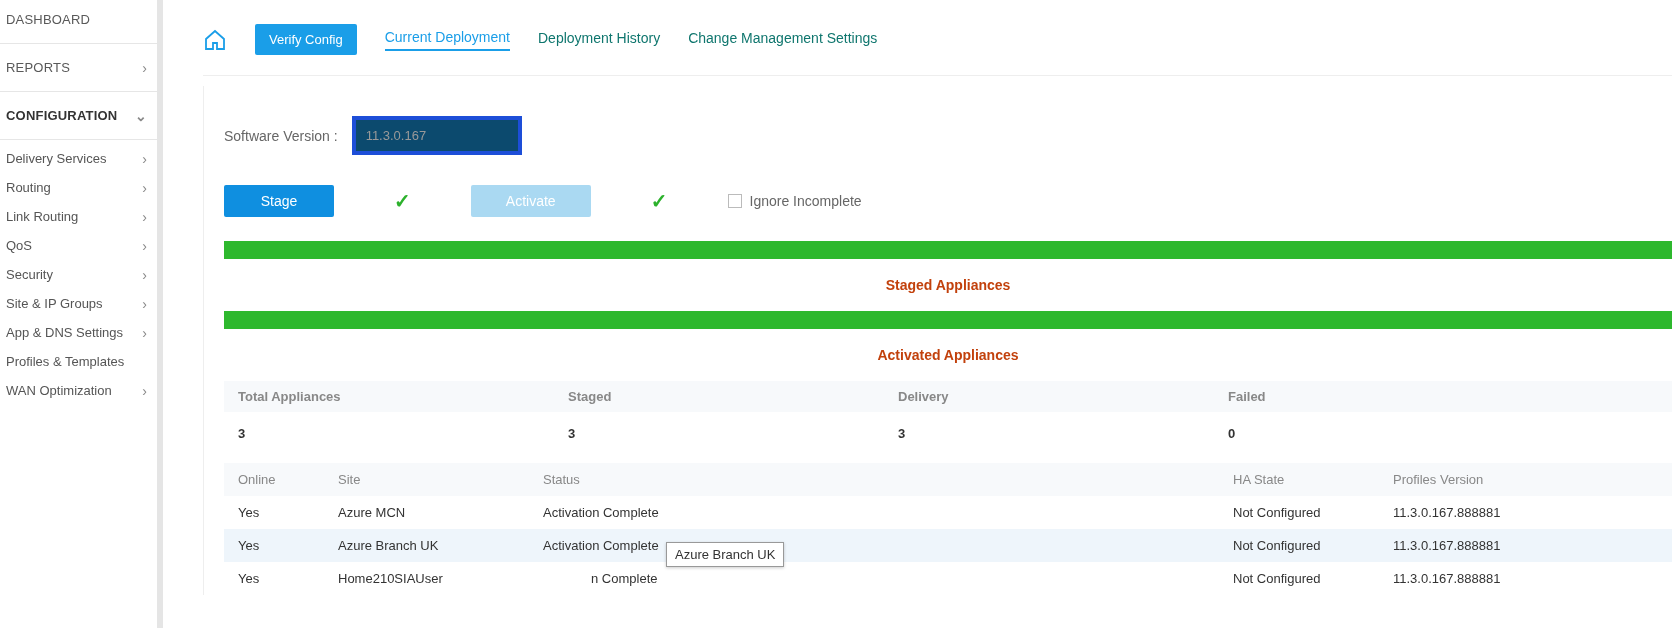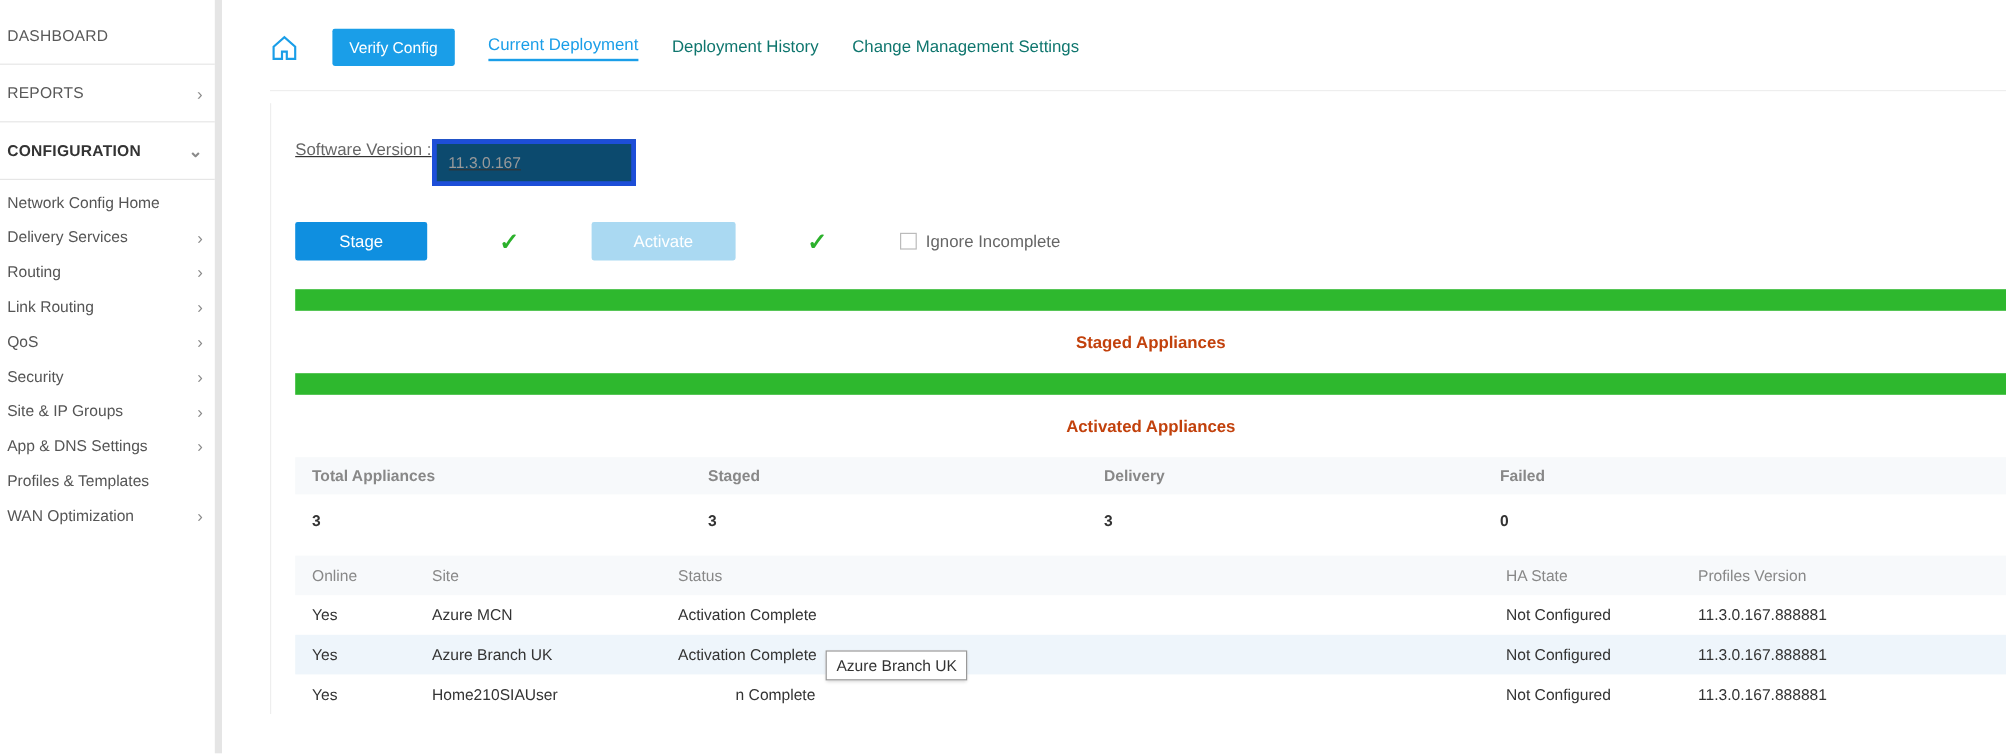--- a/index.html
+++ b/index.html
@@ -8,24 +8,24 @@
     font-family: -apple-system, BlinkMacSystemFont, "Segoe UI", Arial, sans-serif;
     font-size: 13px;
     color: #333;
     background: #fff;
     width: 1672px;
     height: 628px;
     overflow: hidden;
   }
   .layout { display: flex; width: 100%; height: 100%; }
   .sidebar {
-    width: 185px;
+    width: 163px;
     flex: none;
     border-right: 6px solid #e5e5e5;
-    padding-top: 10px;
+    padding-top: 0;
   }
   .nav-section {
     padding: 12px 10px 12px 6px;
     font-size: 13px;
     color: #595959;
     display: flex;
     align-items: center;
     justify-content: space-between;
     cursor: pointer;
   }
@@ -50,21 +50,21 @@
     border: 0;
     padding: 8px 14px;
     font-size: 13px;
     border-radius: 2px;
     cursor: pointer;
   }
   .btn.primary { background: #1a9ee8; color: #fff; }
   .tab-link { color: #0f766e; cursor: pointer; font-size: 14px; padding-bottom: 4px; }
   .tab-link.active { color: #1a9ee8; border-bottom: 2px solid #1a9ee8; }
   .content { padding: 30px 0 0 20px; border-left: 1px solid #eee; margin-top: 10px; }
-  .sw-row { display: flex; margin-bottom: 30px; text-decoration: underline; }
+  .sw-row { display: flex; align-items: center; gap: 14px; margin-bottom: 30px; }
   .sw-label { color: #666; font-size: 14px; }
   .sw-input {
     width: 170px;
     padding: 8px 10px;
     border: 4px solid #1d4ed8;
     background: #0c4a6e;
     color: #999;
     font-size: 13px;
   }
   .action-row { display: flex; align-items: center; gap: 60px; margin-bottom: 24px; }
@@ -117,23 +117,20 @@
       <span class="chev">›</span>
     </div>
     <div class="nav-divider"></div>
     <div class="nav-section top expanded">
       <span>CONFIGURATION</span>
       <span class="chev down">⌄</span>
     </div>
     <div class="nav-divider"></div>
 
     <div class="nav-sub">
-      <span>Network Config Home</span>
-    </div>
-    <div class="nav-sub">
       <span>Delivery Services</span>
       <span class="chev">›</span>
     </div>
     <div class="nav-sub">
       <span>Routing</span>
       <span class="chev">›</span>
     </div>
     <div class="nav-sub">
       <span>Link Routing</span>
       <span class="chev">›</span>

